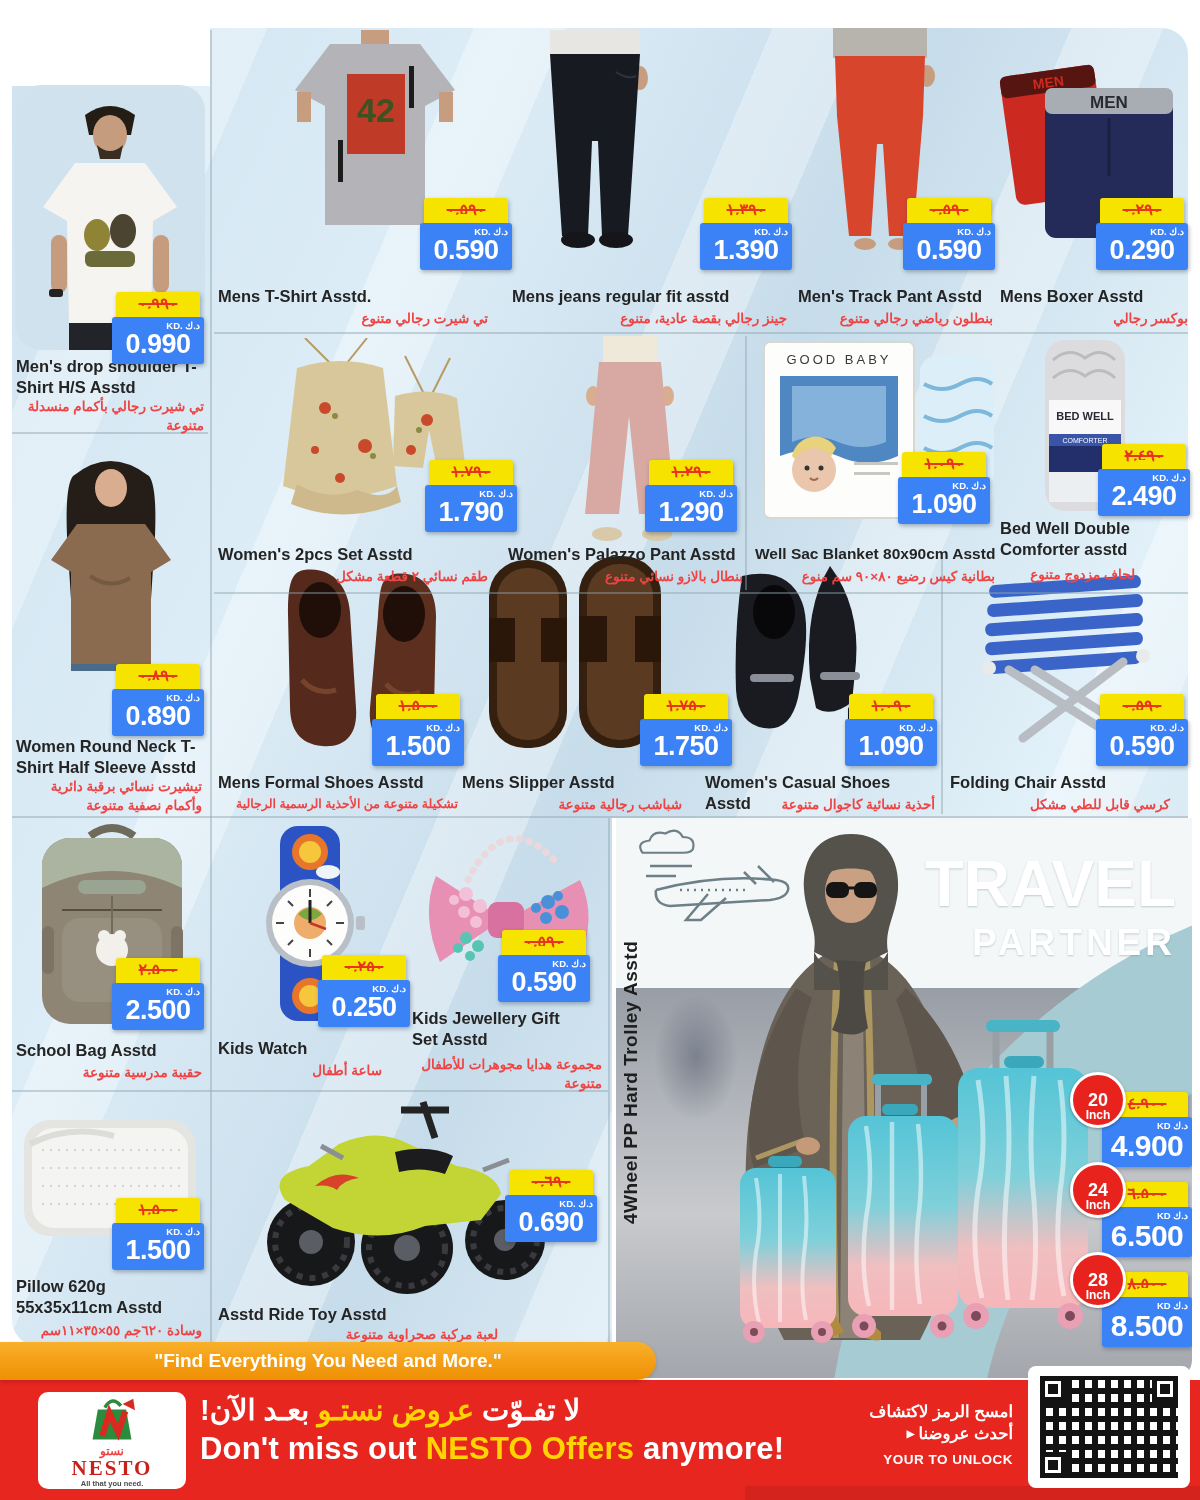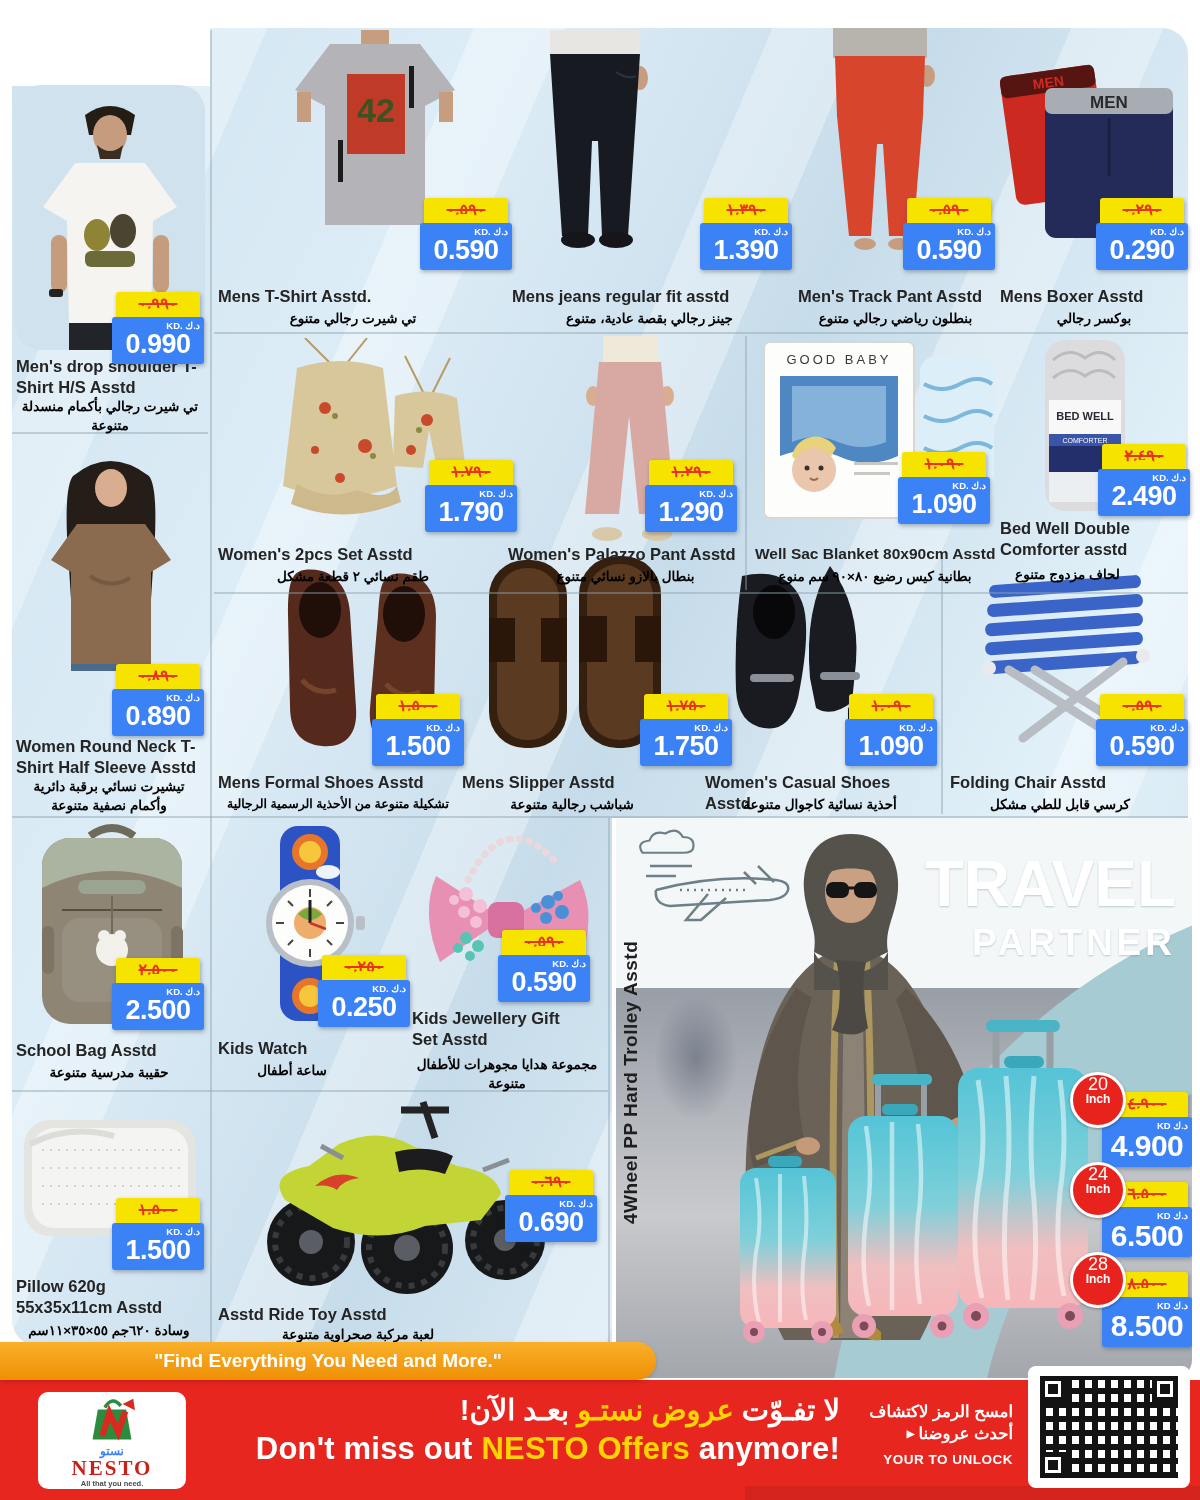--- a/index.html
+++ b/index.html
@@ -8,33 +8,33 @@
   .abs{position:absolute;}
   .bg-panel{position:absolute;left:12px;top:28px;width:1176px;height:1318px;border-radius:26px;
     background:linear-gradient(115deg,#cfe3ef 0%,#ddedf7 28%,#c7dcea 52%,#e2f1f9 78%,#cde1ee 100%);}
   .streaks{position:absolute;left:12px;top:28px;width:1176px;height:1318px;border-radius:26px;pointer-events:none;
     background:repeating-linear-gradient(113deg,rgba(255,255,255,0) 0 150px,rgba(255,255,255,.33) 150px 235px,rgba(255,255,255,0) 235px 275px);}
   .notch{position:absolute;left:12px;top:28px;width:198px;height:58px;background:#fff;}
   .photo{position:absolute;z-index:1;}
   .divh{position:absolute;height:2px;background:#8fa3ad;opacity:.45;z-index:2;}
   .divv{position:absolute;width:2px;background:#8fa3ad;opacity:.45;z-index:2;}
   .pname{position:absolute;font-weight:700;font-size:16.5px;color:#242424;line-height:1.28;z-index:4;}
-  .par{position:absolute;font-weight:700;font-size:13.5px;color:#000000;line-height:1.4;z-index:4;direction:rtl;text-align:center;}
+  .par{position:absolute;font-weight:700;font-size:13.5px;color:#ef4444;line-height:1.4;z-index:4;direction:rtl;text-align:right;}
   .tag{position:absolute;width:92px;text-align:center;z-index:5;filter:drop-shadow(1px 2px 2px rgba(30,50,70,.35));}
   .tag .old{margin:0 4px;background:#f6e400;border-radius:3px 3px 0 0;padding:2px 0 4px;position:relative;}
   .tag .old span{color:#e8341c;font-weight:800;font-size:16px;letter-spacing:1px;text-decoration:line-through;text-decoration-thickness:2px;}
   .tag .old::after{content:"";position:absolute;left:50%;bottom:-9px;margin-left:-9px;border:9px solid transparent;border-top-color:#f6e400;z-index:2;}
   .tag .new{background:#3b82f6;border-radius:3px;padding:4px 4px 6px;}
   .tag .kd{display:block;text-align:right;color:#fff;font-weight:700;font-size:9.5px;line-height:1.1;}
   .tag .price{display:block;color:#fff;font-weight:800;font-size:27px;line-height:1;letter-spacing:-.5px;}
   .tag.big{width:90px;}
   .tag.big .price{font-size:30px;}
   .inchbadge{position:absolute;width:50px;height:50px;border-radius:50%;background:#e8231e;border:3px solid #fff;
     color:#fff;text-align:center;z-index:7;box-shadow:0 1px 3px rgba(0,0,0,.35);}
-  .inchbadge .n{display:block;font-size:18px;font-weight:400;line-height:1;margin-top:0;text-align:center;}
+  .inchbadge .n{display:block;font-size:18px;font-weight:700;line-height:1;margin-top:16px;text-align:center;}
   .inchbadge .u{display:block;font-size:12px;font-weight:700;line-height:1;}
   .travel{position:absolute;left:612px;top:818px;width:576px;height:560px;background:#f3f7f8;overflow:hidden;
     border-radius:0 0 18px 18px;border-left:4px solid #fff;z-index:1;}
   .t-photo{position:absolute;left:0;top:170px;width:576px;height:390px;border-radius:0 0 16px 16px;
     background:
       radial-gradient(60px 90px at 80px 70px,rgba(40,50,75,.35),transparent 70%),
       radial-gradient(50px 80px at 205px 85px,rgba(40,50,75,.3),transparent 70%),
       radial-gradient(80px 55px at 490px 75px,rgba(30,40,60,.35),transparent 70%),
       linear-gradient(180deg,#989ea6 0,#b2b5bb 30%,#c8cacd 58%,#a3a6ac 100%);}
   .t-swoosh{position:absolute;left:210px;top:60px;width:900px;height:900px;border-radius:50%;
@@ -43,24 +43,24 @@
   .t-h1{font-size:35px;font-weight:800;color:#4f6160;letter-spacing:.5px;}
   .t-h2{font-size:64px;font-weight:800;color:#fff;margin-top:6px;text-shadow:0 1px 2px rgba(90,120,130,.35);}
   .t-h3{font-size:37px;font-weight:800;color:#fff;margin-top:8px;letter-spacing:4px;text-shadow:0 1px 2px rgba(90,120,130,.35);}
   .t-vlabel{position:absolute;left:4px;top:66px;height:340px;z-index:5;writing-mode:vertical-rl;transform:rotate(180deg);
     font-size:19px;font-weight:800;color:#1e1e1e;letter-spacing:.5px;}
   .ribbon{position:absolute;left:0;top:1342px;width:656px;height:38px;z-index:8;border-radius:0 19px 19px 0;
     background:linear-gradient(180deg,#f9b02a,#ef8f04);color:#fff;font-weight:700;font-size:19px;
     text-align:center;line-height:38px;box-shadow:0 2px 4px rgba(0,0,0,.15);}
   .redband{position:absolute;left:0;top:1380px;width:1200px;height:120px;background:#e72620;z-index:6;}
   .logo-card{position:absolute;left:38px;top:1392px;width:148px;height:97px;background:#fff;border-radius:10px;z-index:9;text-align:center;}
-  .logo-ar{font-size:12px;font-weight:800;color:#3b82f6;line-height:1;margin-top:-2px;}
+  .logo-ar{font-size:12px;font-weight:800;color:#ef4444;line-height:1;margin-top:-2px;}
   .logo-en{font-family:"Liberation Serif",serif;font-size:21px;font-weight:800;color:#c8201a;letter-spacing:2px;line-height:1.05;}
   .logo-tag{font-size:7.5px;font-weight:700;color:#4a4a4a;}
-  .foot-center{position:absolute;left:200px;top:1392px;width:640px;text-align:right;z-index:9;color:#fff;}
+  .foot-center{position:absolute;left:200px;top:1392px;width:640px;text-align:left;z-index:9;color:#fff;}
   .foot-ar{font-size:29px;font-weight:800;direction:rtl;line-height:1.25;}
   .foot-en{font-size:31px;font-weight:800;line-height:1.2;margin-top:2px;letter-spacing:.2px;}
   .hl{color:#ffd400;}
   .scan{position:absolute;left:848px;top:1400px;width:165px;text-align:right;z-index:9;color:#fff;direction:ltr;}
   .scan-ar{font-size:16.5px;font-weight:800;line-height:1.35;}
   .scan-en{font-size:13.5px;font-weight:800;letter-spacing:.5px;margin-top:7px;}
   .scan-marker{font-size:10px;vertical-align:2px;padding-right:4px;}
   .qr-card{position:absolute;left:1028px;top:1366px;width:162px;height:122px;background:#fff;border-radius:8px;z-index:10;}
   .qr{position:absolute;left:12px;top:10px;right:12px;bottom:10px;
     background:repeating-linear-gradient(90deg,#131313 0 6px,transparent 6px 13px),

